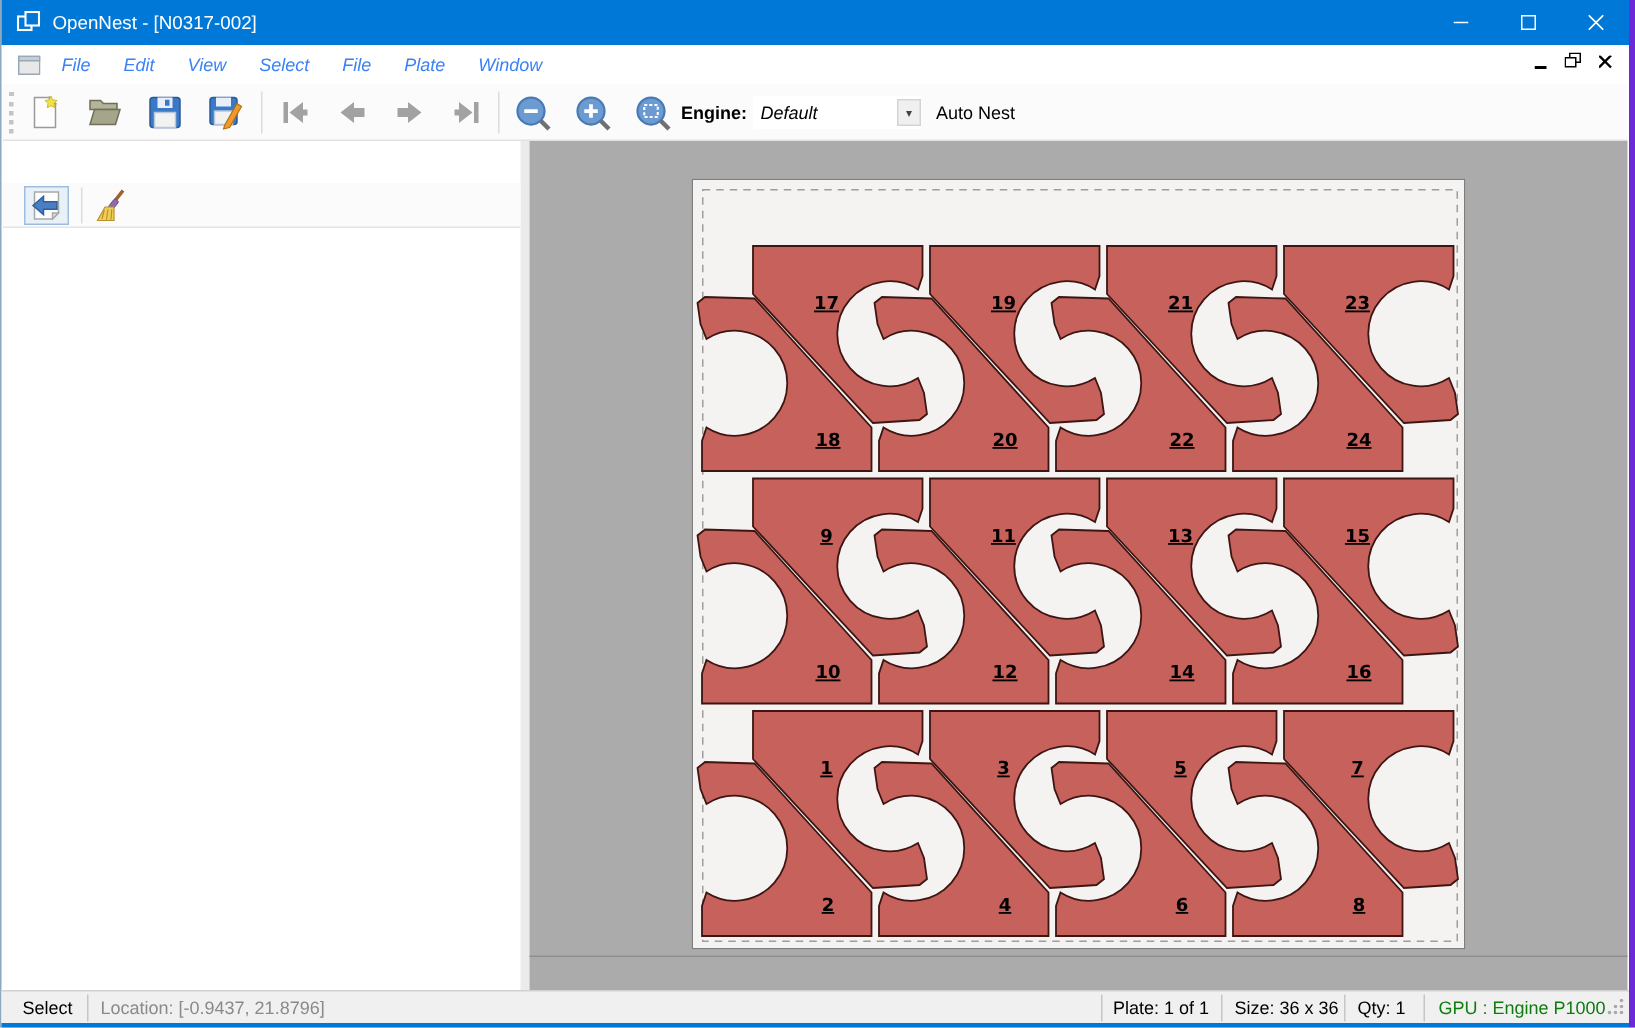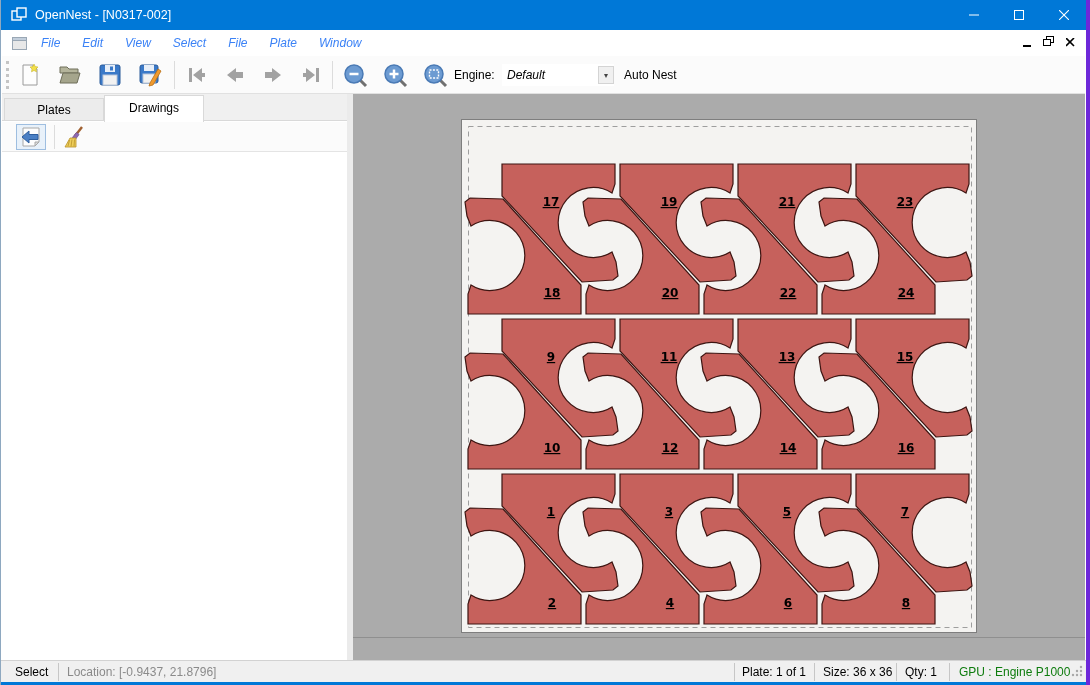--- a/index.html
+++ b/index.html
@@ -23,21 +23,21 @@
   .menu-item { display:inline-block; padding:0 11px; line-height:26px; color:#3b82f6;font-style:italic; }
   .mdi-ctrls { position:absolute; right:6px; top:5px; }
   .mdi-btn { display:inline-block; width:18px; height:16px; text-align:center; color:#000; font-weight:bold; font-size:11px; line-height:16px; }
 
   
   .toolbar { position:absolute; left:1px; right:1px; top:56px; height:38px; background:#FBFBFB; border-bottom:1px solid #E1E1E1; }
   .tb-grip { position:absolute; left:4px; top:5px; height:28px; width:3px; border-left:3px dotted #C4C4C4; }
   .tb-btn { position:absolute; top:4px; width:30px; height:30px; }
   .tb-btn svg { margin:3px; }
   .tb-sep { position:absolute; top:5px; width:1px; height:28px; background:#DCDCDC; }
-  .engine-label { position:absolute; left:452px; top:0; line-height:38px; font-weight:normal; }
+  .engine-label { position:absolute; left:452px; top:0; line-height:38px; font-weight:bold; }
   .engine-combo { position:absolute; left:500px; top:8px; width:112px; height:22px; background:#fff; }
   .engine-value { position:absolute; left:5px; top:0; line-height:22px;font-style:italic; }
   .engine-arrow { position:absolute; right:0; top:2px; width:16px; height:18px; background:#F0F0F0; border:1px solid #D4D4D4; color:#444; font-size:8px; text-align:center; line-height:17px; }
   .auto-nest { position:absolute; left:622px; top:0; line-height:38px; }
 
   
   .sidepanel { position:absolute; left:1px; top:94px; width:351px; bottom:25px; background:#fff; border-right:6px solid #EBEBEB; }
   .tabstrip { position:absolute; left:0; top:0; right:0; height:27px; background:#F0F0F0; border-bottom:1px solid #D9D9D9; }
   .tab { position:absolute; text-align:center; border:1px solid #D9D9D9; }
   .tab-inactive { left:2px; top:4px; width:100px; height:23px; background:#ECECEC; line-height:22px; }
@@ -198,24 +198,20 @@
     </span>
     <span class="engine-label">Engine:</span>
     <span class="engine-combo">
       <span class="engine-value">Default</span>
       <span class="engine-arrow">▾</span>
     </span>
     <span class="auto-nest">Auto Nest</span>
   </div>
 
   <div class="sidepanel">
-    <div class="tabstrip">
-      <span class="tab tab-inactive">Plates</span>
-      <span class="tab tab-active">Drawings</span>
-    </div>
     <div class="minibar">
       <span class="mini-btn1">
         <svg width="24" height="20">
             <path d="M4,1 h16 v14 l-4,4 h-12 z" fill="#FDFDFD" stroke="#A8A8A8"></path>
             <path d="M20,15 l-4,4 v-4 z" fill="#DCDCDC" stroke="#A8A8A8"></path>
             <path d="M3,10 L10,4 v3.5 h9 v5 h-9 v3.5 z" fill="#4A7FC4" stroke="#2E5E9E"></path>
           </svg>
       </span>
       <span class="mini-sep"></span>
       <span class="mini-btn2">

